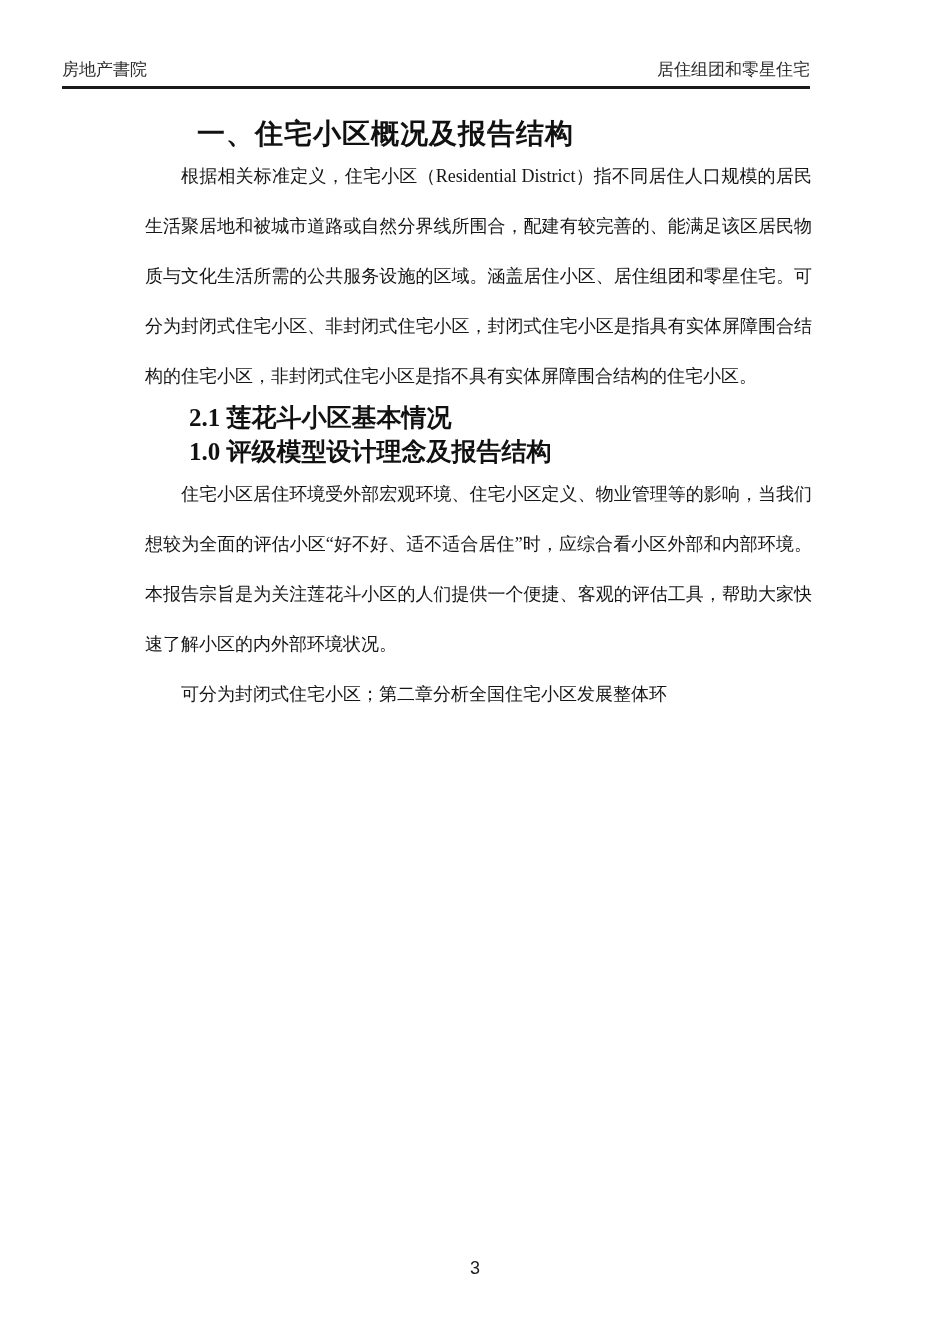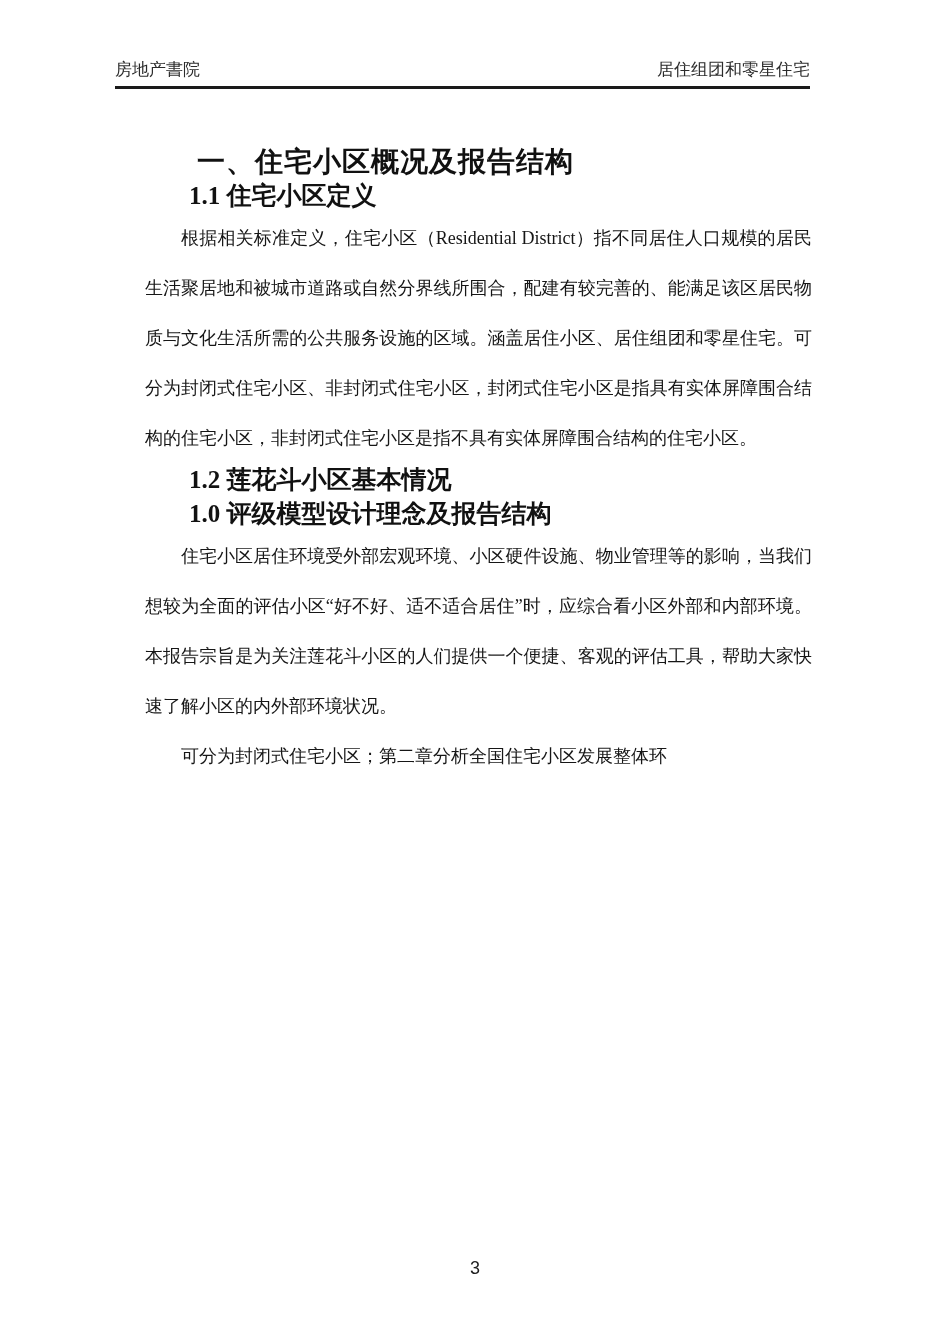--- a/index.html
+++ b/index.html
@@ -13,29 +13,29 @@
     height: 1344px;
     background: #ffffff;
     color: #141414;
     font-family: "Liberation Serif", "DejaVu Serif", serif;
     overflow: hidden;
   }
   .header {
     display: flex;
     justify-content: space-between;
     align-items: flex-end;
-    margin: 58px 140px 0 115px;
+    margin: 58px 140px 0 62px;
     padding-bottom: 5px;
     border-bottom: 3px solid #1a1a1a;
     font-family: "Liberation Sans", "DejaVu Sans", sans-serif;
     font-size: 17px;
     color: #2b2b2b;
   }
   .chapter-title {
-    margin: 56px 140px 0 197px;
+    margin: 28px 140px 0 197px;
     font-size: 28px;
     line-height: 34px;
     font-weight: 700;
     color: #111111;
     letter-spacing: 1px;
   }
   h2.section-heading {
     margin: 0 140px 0 189px;
     font-size: 25px;
     line-height: 34px;
@@ -75,29 +75,28 @@
 <div class="page">
 
   <div class="header">
     <span>房地产書院</span>
     <span>居住组团和零星住宅</span>
   </div>
 
   <h1 class="chapter-title">一、住宅小区概况及报告结构</h1>
 
   <section>
-    <h2 class="section-heading h-11">1.1 住宅小区定义</h2>
     <p class="body-para p-1">根据相关标准定义，住宅小区（Residential District）指不同居住人口规模的居民生活聚居地和被城市道路或自然分界线所围合，配建有较完善的、能满足该区居民物质与文化生活所需的公共服务设施的区域。涵盖居住小区、居住组团和零星住宅。可分为封闭式住宅小区、非封闭式住宅小区，封闭式住宅小区是指具有实体屏障围合结构的住宅小区，非封闭式住宅小区是指不具有实体屏障围合结构的住宅小区。</p>
   </section>
 
   <section>
-    <h2 class="section-heading h-12">1.2 莲花斗小区基本情况</h2>
+    <h2 class="section-heading h-12">2.1 莲花斗小区基本情况</h2>
   </section>
 
   <section>
     <h2 class="section-heading h-13">1.0 评级模型设计理念及报告结构</h2>
-    <p class="body-para p-3">住宅小区居住环境受外部宏观环境、小区硬件设施、物业管理等的影响，当我们想较为全面的评估小区“好不好、适不适合居住”时，应综合看小区外部和内部环境。本报告宗旨是为关注莲花斗小区的人们提供一个便捷、客观的评估工具，帮助大家快速了解小区的内外部环境状况。</p>
+    <p class="body-para p-3">住宅小区居住环境受外部宏观环境、住宅小区定义、物业管理等的影响，当我们想较为全面的评估小区“好不好、适不适合居住”时，应综合看小区外部和内部环境。本报告宗旨是为关注莲花斗小区的人们提供一个便捷、客观的评估工具，帮助大家快速了解小区的内外部环境状况。</p>
     <p class="body-para p-4">可分为封闭式住宅小区；第二章分析全国住宅小区发展整体环</p>
   </section>
 
   <div class="page-number">3</div>
 
 </div>
 
 </body></html>

